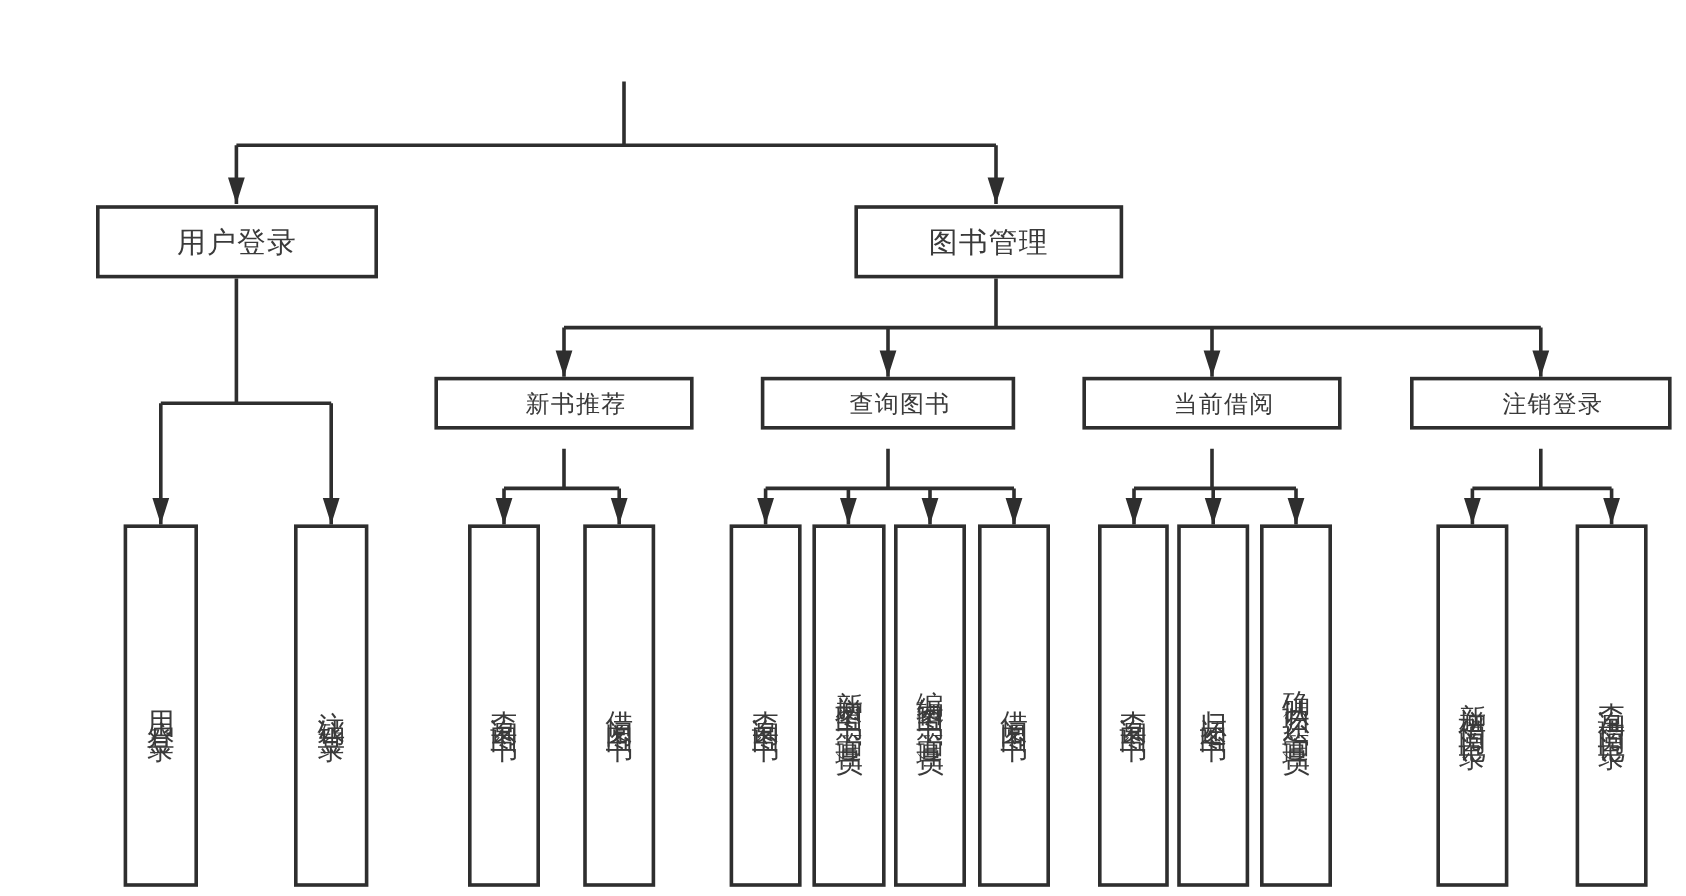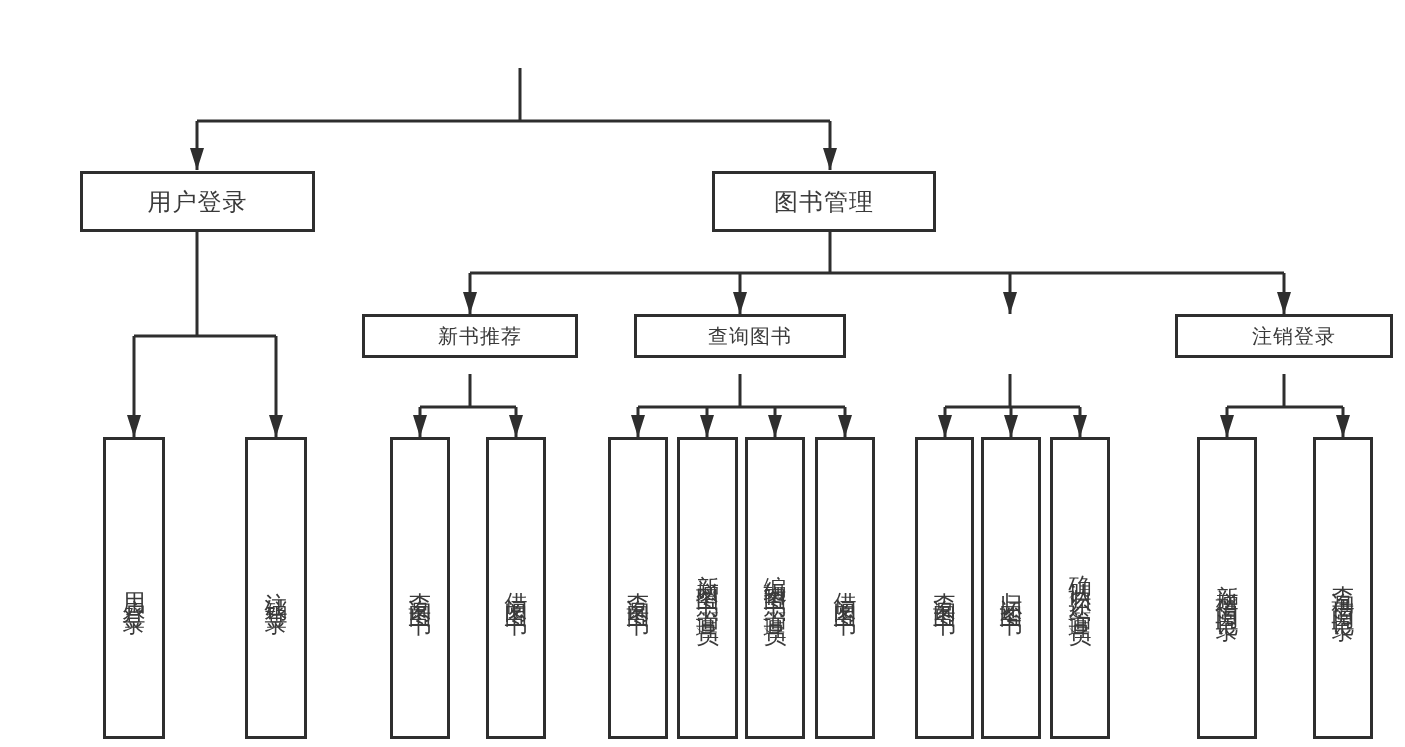--- a/index.html
+++ b/index.html
@@ -84,20 +84,23 @@
   <div class="node h-node" style="left:712px;top:171px;width:224px;">
     <span>图书管理</span>
   </div>
 
   <div class="node l3-node" style="left:362px;width:216px;">
     <span>新书推荐</span>
   </div>
   <div class="node l3-node" style="left:634px;width:212px;">
     <span>查询图书</span>
   </div>
+  <div class="node l3-node" style="left:902px;width:216px;">
+    <span>当前借阅</span>
+  </div>
   <div class="node l3-node" style="left:1175px;width:218px;">
     <span>注销登录</span>
   </div>
 
   <div class="node vbox" style="left:103px;width:62px;">
     <span class="vtext">用户登录</span>
   </div>
   <div class="node vbox" style="left:245px;width:62px;">
     <span class="vtext">注销登录</span>
   </div>

